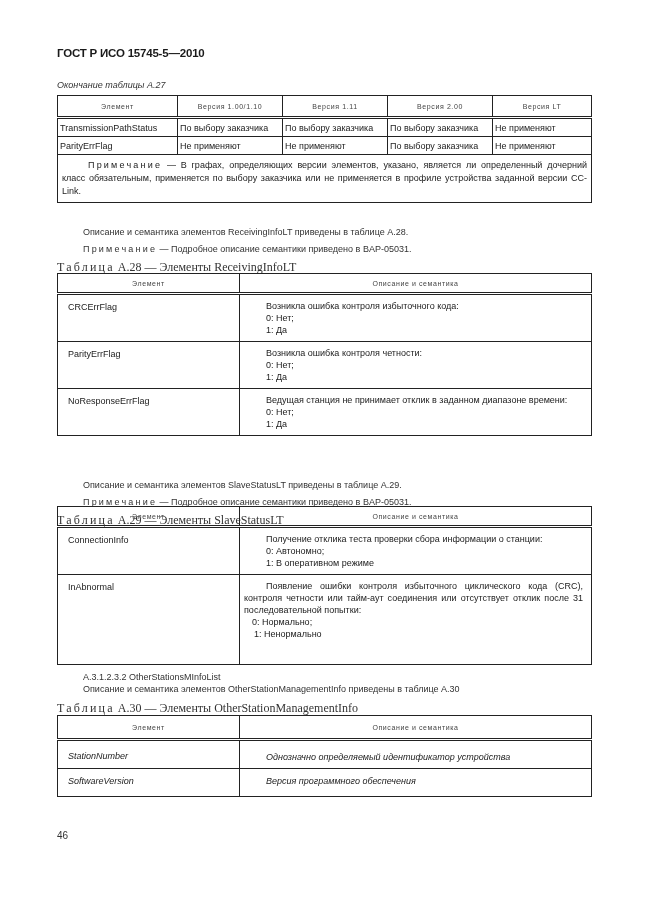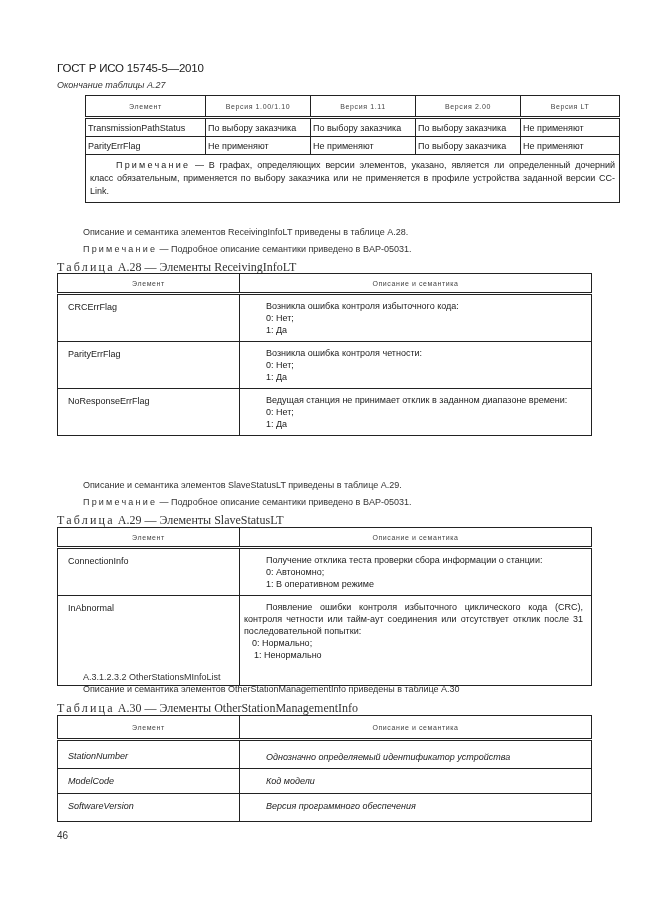--- a/index.html
+++ b/index.html
@@ -1,37 +1,37 @@
 <!DOCTYPE html>
 <html><head>
 <meta charset="utf-8">
 <style>
   html, body { margin:0; padding:0; background:#ffffff; }
   body { width:646px; height:913px; position:relative; overflow:hidden;
          font-family:"Liberation Sans", sans-serif; color:#1a1a1a; }
-  .page-header { position:absolute; left:57px; top:62px; font-weight:normal; font-size:11.5px; letter-spacing:-0.2px; }
+  .page-header { position:absolute; left:57px; top:47px; font-weight:bold; font-size:11.5px; letter-spacing:-0.2px; }
   .caption-italic { position:absolute; left:57px; top:80px; font-style:italic; font-size:9px; color:#333; }
   table { border-collapse:collapse; position:absolute; left:57px; }
   td, th { border:1px solid #222; font-size:9px; padding:0 3px; vertical-align:top; font-weight:normal; color:#222; }
   th { font-size:7px; text-align:center; letter-spacing:0.6px; color:#444; vertical-align:middle; }
   .dbl { border-bottom:3px double #222; }
-  .t27 { top:95px; width:535px;margin-left:28px; }
+  .t27 { top:95px; width:535px; }
   .t27 th { height:20px; }
   .t27 td { height:17px; vertical-align:middle; white-space:nowrap; padding:0 2px; }
   .t27 td.note { white-space:normal; padding:4px 4px 4px 4px; line-height:13px; height:auto; vertical-align:top; text-align:justify; }
   .spaced { letter-spacing:2.2px; }
   .para { position:absolute; left:83px; font-size:9px; color:#333; }
   .tcap { position:absolute; left:57px; font-size:12px; color:#333;font-family:Liberation Serif, serif; }
   .t2 { width:535px; }
   .t2 th { height:18px; }
   .t2 td { line-height:12px; }
   .t2 td.el { width:155px; padding:6px 10px; }
   .t2 td.desc { padding:5px 8px 5px 26px; }
   .t28 { top:273px; }
-  .t29 { top:527px; }
+  .t29 { top:506px; }
   .t30 { top:715px; }
   .t30 td { padding:4px 10px; vertical-align:middle; height:12px;font-style:italic; }
   .t30 td.desc { padding-left:26px; }
   .line { display:block; }
   .pagenum { position:absolute; left:57px; top:830px; font-size:10px; color:#333;text-align:right; }
 </style>
 </head>
 <body>
 
 <div class="page-header">ГОСТ Р ИСО 15745-5—2010</div>
@@ -141,23 +141,19 @@
   <tbody>
       <tr class="dbl">
     <th style="width:175px; height:22px">Элемент</th>
     <th>Описание и семантика</th>
   </tr>
   <tr>
     <td class="el" style="padding-top:9px">StationNumber</td>
     <td class="desc" style="padding-top:9px">Однозначно определяемый идентификатор устройства</td>
   </tr>
   <tr>
-    <td class="el">ModelCode</td>
-    <td class="desc">Код модели</td>
-  </tr>
-  <tr>
     <td class="el" style="padding-bottom:9px">SoftwareVersion</td>
     <td class="desc" style="padding-bottom:9px">Версия программного обеспечения</td>
   </tr>
 </tbody>
   </table>
 
 <div class="pagenum">46</div>
 
 </body></html>

